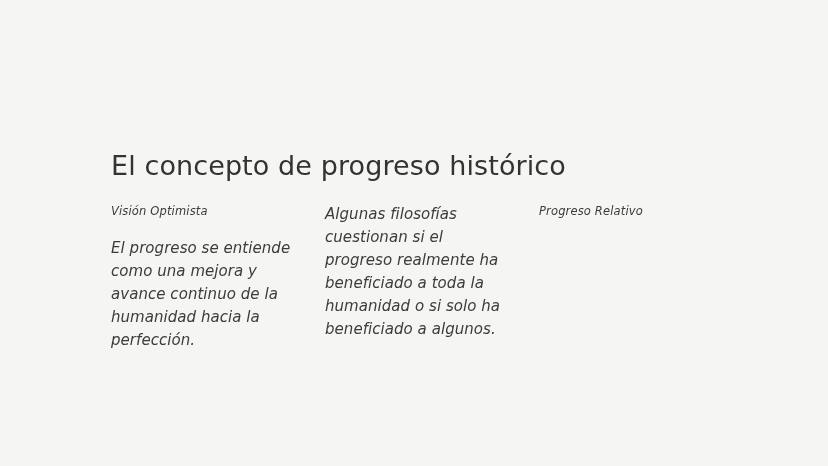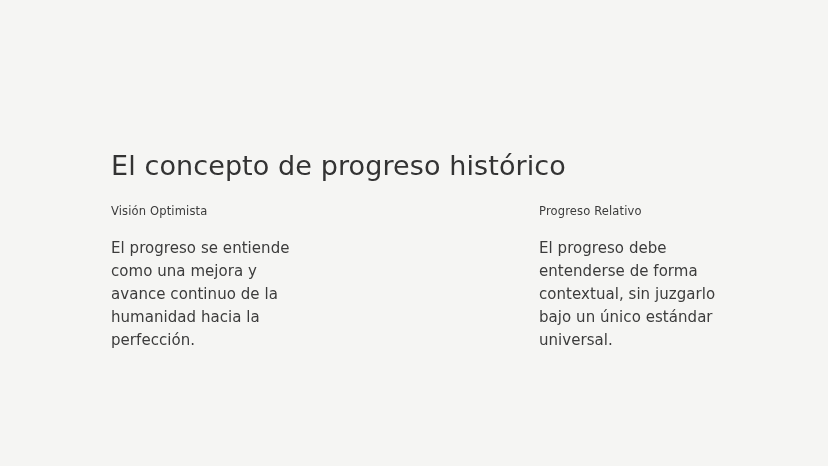--- a/index.html
+++ b/index.html
@@ -38,20 +38,21 @@
   }
 
   .columns {
     position: absolute;
     left: 111px;
     top: 203px;
     width: 640px;
     display: flex;
     flex-direction: row;
     align-items: flex-start;
+    font-style: italic;
   }
 
   .column {
     width: 181px;
     margin-right: 33px;
     box-sizing: border-box;
   }
 
   .column:last-child {
     margin-right: 0;
@@ -87,22 +88,22 @@
   <h1 class="slide-title">El concepto de progreso histórico</h1>
 
   <div class="columns">
 
     <div class="column">
       <div class="column-heading">Visión Optimista</div>
       <p class="column-body">El progreso se entiende como una mejora y avance continuo de la humanidad hacia la perfección.</p>
     </div>
 
     <div class="column">
+      <p class="column-body">Algunas filosofías cuestionan si el progreso realmente ha beneficiado a toda la humanidad o si solo ha beneficiado a algunos.</p>
     </div>
 
     <div class="column">
       <div class="column-heading">Progreso Relativo</div>
-      <p class="column-body">El progreso debe entenderse de forma contextual, sin juzgarlo bajo un único estándar universal.</p>
     </div>
 
   </div>
 
 </div>
 
 </body></html>

